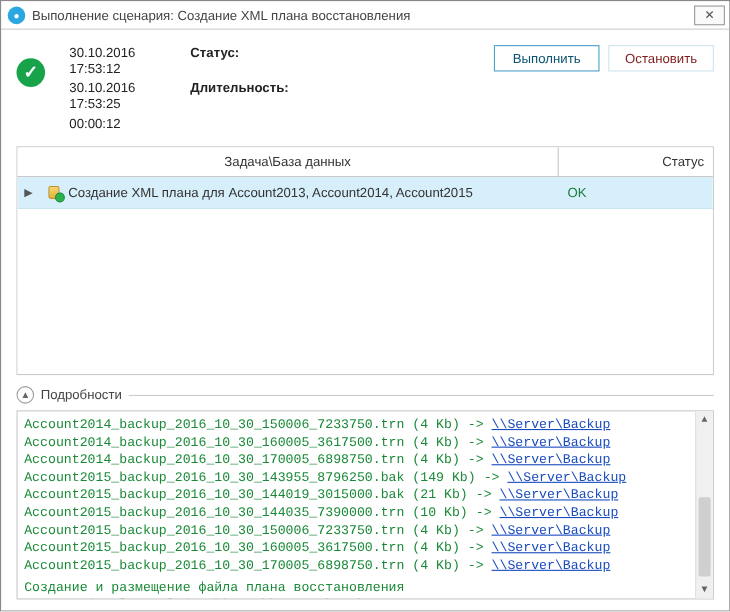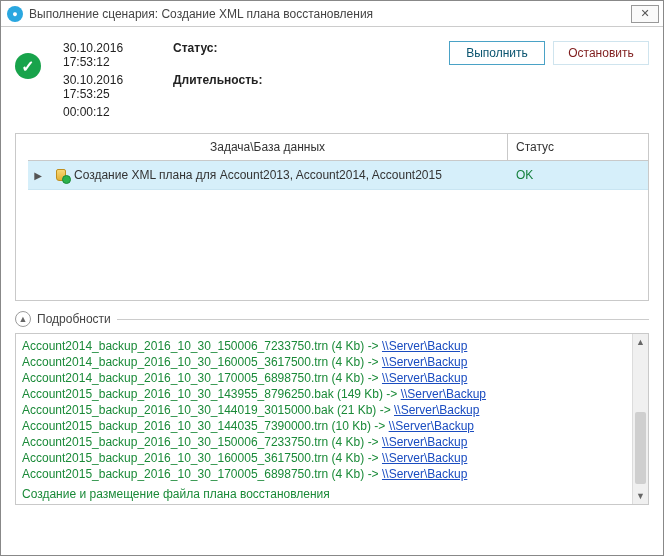--- a/index.html
+++ b/index.html
@@ -12,36 +12,36 @@
   .content { flex: 1; display: flex; flex-direction: column; padding: 14px 14px 10px 14px; }
   .summary-row { display: flex; align-items: flex-start; }
   .check-badge { width: 26px; height: 26px; border-radius: 50%; background: #18a34b; display: flex; align-items: center; justify-content: center; color: #fff; font-size: 16px; font-weight: bold; margin-right: 22px; margin-top: 12px; flex-shrink: 0; }
   .summary-table { display: grid; grid-template-columns: 110px 200px; row-gap: 4px; }
   .summary-label { font-weight: bold; color: #222; }
   .summary-value { color: #222; }
   .buttons { margin-left: auto; display: flex; flex-direction: row; gap: 8px; }
   .btn { width: 96px; height: 24px; border: 1px solid #8fbcd6; background: #fff; font-size: 12px; display: flex; align-items: center; justify-content: center; }
   .btn-primary { color: #0a546f; border-color: #4aa2c6; }
   .btn-disabled { color: #7f1d1d; border-color: #cfe4ee; }
-  .grid { margin-top: 14px; border: 1px solid #c9c9c9; display: flex; flex-direction: column; height: 168px; padding-left: 12px; }
+  .grid { margin-top: 14px; border: 1px solid #c9c9c9; display: flex; flex-direction: column; height: 208px; }
   .grid-header { display: flex; background: #fff; border-bottom: 1px solid #c9c9c9; }
   .col-task { flex: 1; padding: 6px 8px; text-align: center; color: #333; border-right: 1px solid #c9c9c9; }
-  .col-status { width: 140px; padding: 6px 8px; text-align: left; color: #333; }
+  .col-status { width: 140px; padding: 6px 8px; text-align: right; color: #333; }
   .grid-body { flex: 1; background: #fff; overflow: hidden; }
   .grid-row { display: flex; align-items: center; background: #d6effa; border-bottom: 1px solid #c9e5f2; }
   .row-indicator { width: 20px; display: flex; align-items: center; justify-content: center; color: #555; font-size: 10px; }
   .row-task { flex: 1; padding: 6px 6px; display: flex; align-items: center; gap: 4px; }
   .task-icon { width: 16px; height: 16px; position: relative; flex-shrink: 0; }
   .task-icon .db { position: absolute; top: 2px; left: 2px; width: 10px; height: 12px; border-radius: 2px 2px 3px 3px; background: linear-gradient(#f7d774,#e4b238); border: 1px solid #c08f1d; }
   .task-icon .ok { position: absolute; bottom: -1px; right: -1px; width: 9px; height: 9px; border-radius: 50%; background: #2bb24c; border: 1px solid #1a8a38; }
   .row-status { width: 140px; padding: 6px 8px; color: #15803d; }
   .details-toggle { display: flex; align-items: center; gap: 6px; margin-top: 10px; color: #444; }
   .toggle-arrow { width: 16px; height: 16px; border: 1px solid #9c9c9c; border-radius: 50%; display: flex; align-items: center; justify-content: center; font-size: 9px; color: #666; }
   .details-rule { flex: 1; border-top: 1px solid #ccc; }
-  .log-box { margin-top: 6px; border: 1px solid #c9c9c9; background: #fff; height: 172px; position: relative; display: flex; }
+  .log-box { margin-top: 6px; border: 1px solid #c9c9c9; background: #fff; height: 172px; position: relative; display: flex; font-family: Liberation Mono, monospace; }
   .log-inner { flex: 1; padding: 4px 6px; overflow: hidden; font-size: 12px; line-height: 16px; }
   .log-line { color: #1a8a38; white-space: nowrap; }
   .log-link { color: #1a4cc0; text-decoration: underline; }
   .log-scroll { width: 16px; background: #f0f0f0; border-left: 1px solid #dcdcdc; position: relative; }
   .scroll-btn { width: 100%; height: 16px; display: flex; align-items: center; justify-content: center; font-size: 9px; color: #666; background: #f0f0f0; }
   .scroll-thumb { position: absolute; left: 2px; right: 2px; top: 78px; height: 72px; background: #cfcfcf; border-radius: 2px; }
   .scroll-btn.bottom { position: absolute; bottom: 0; }
 </style>
 </head>
 <body>

